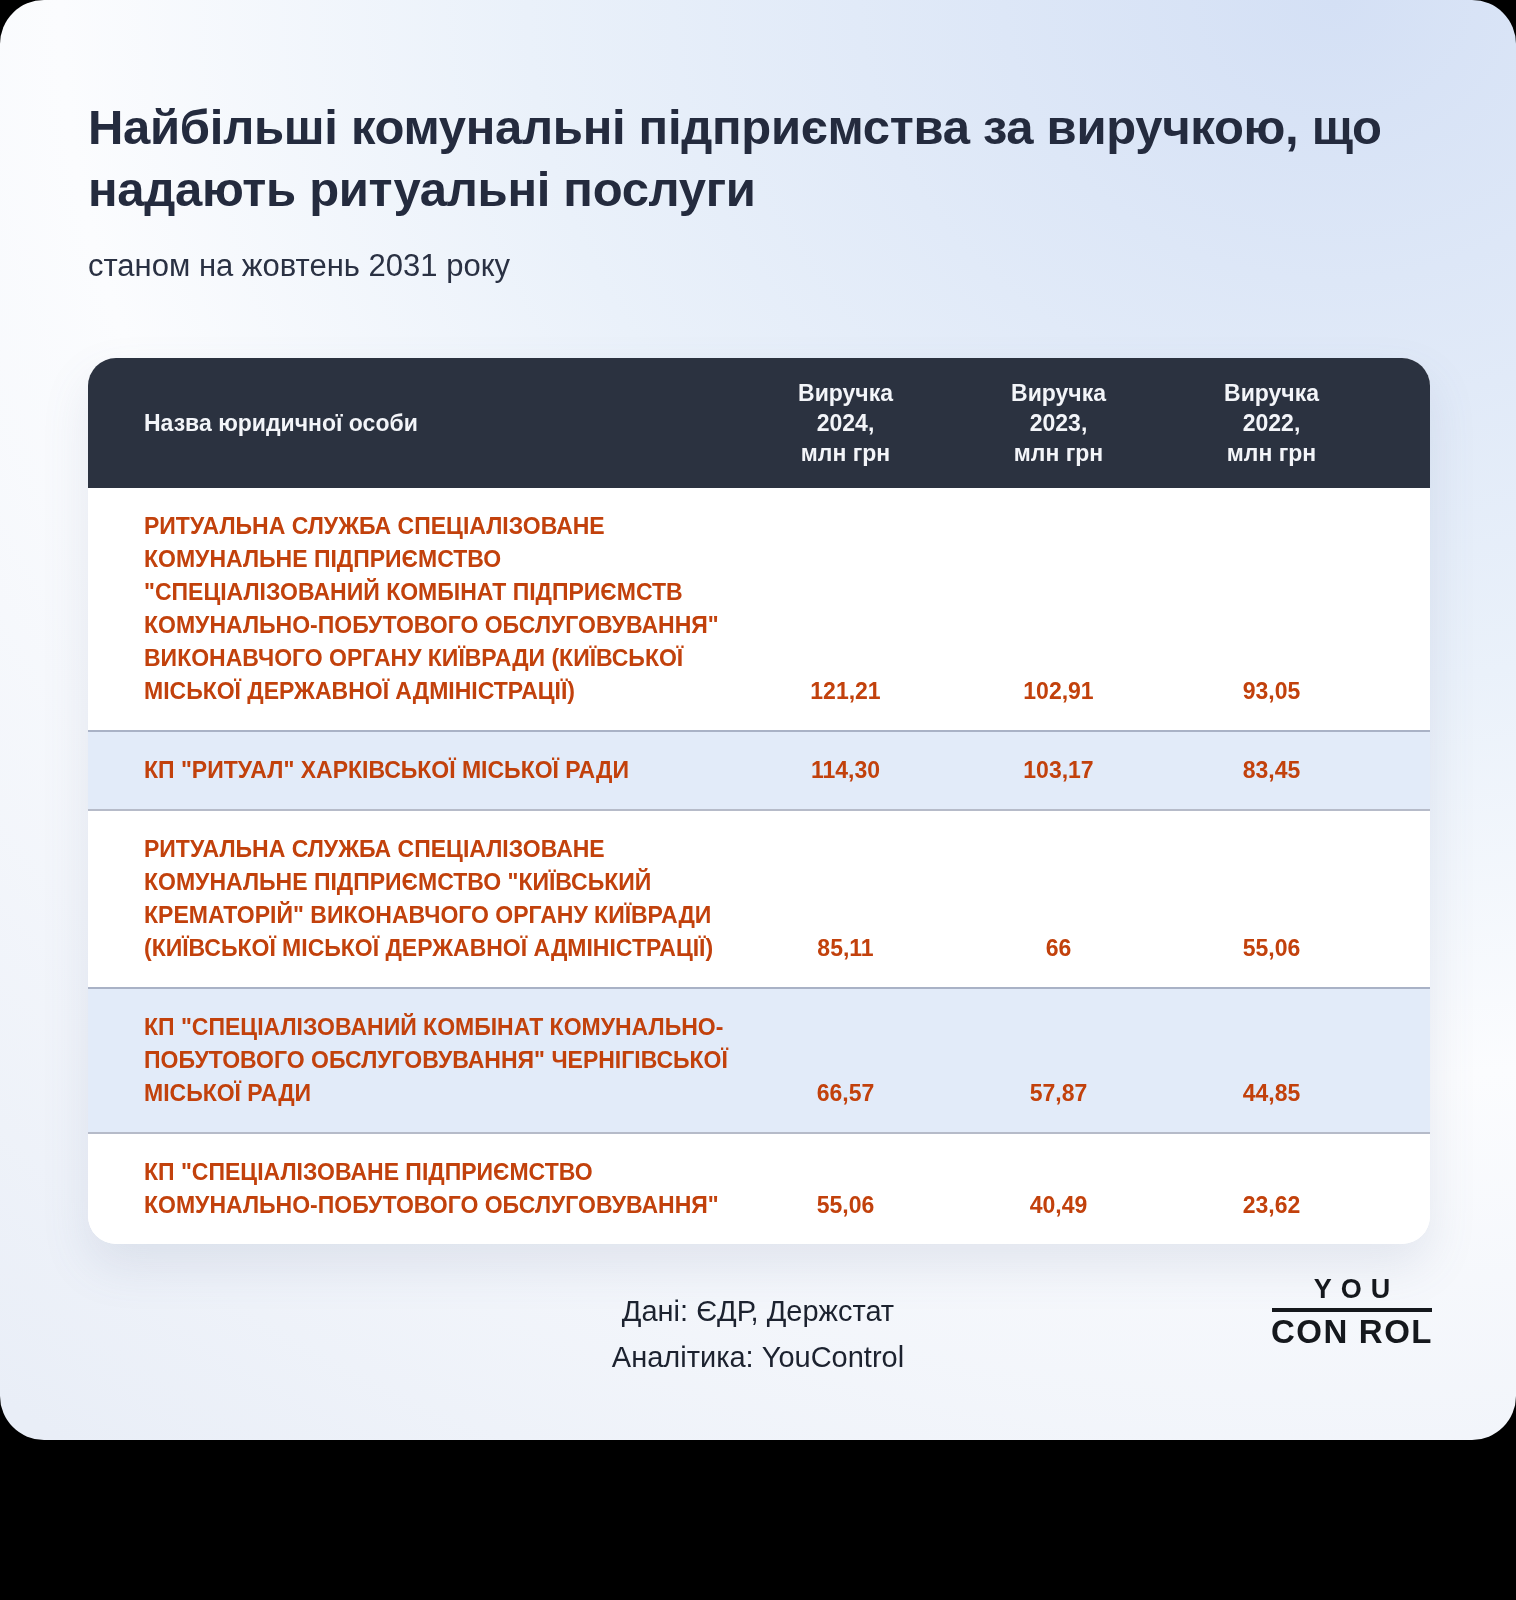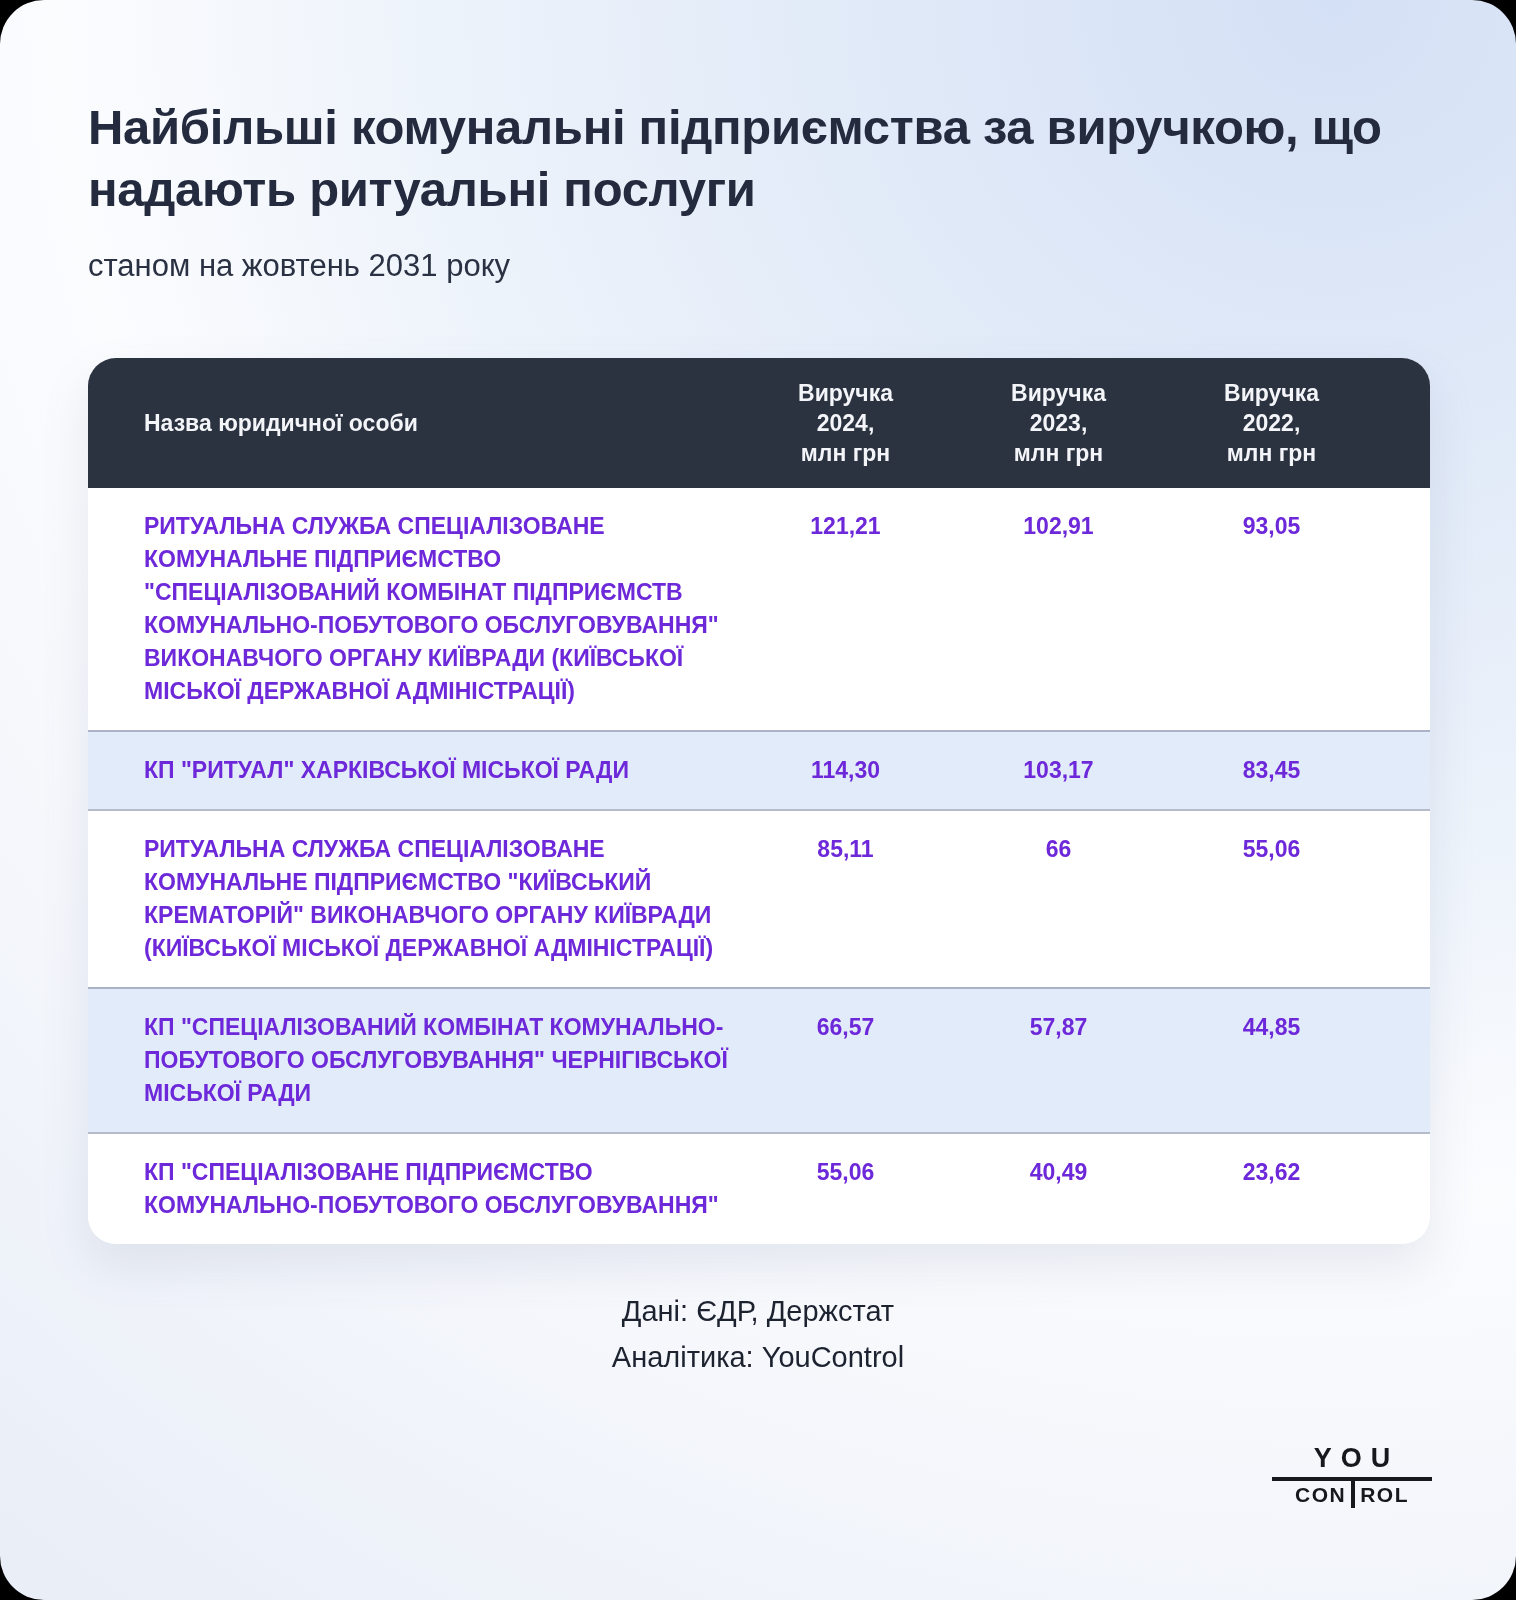--- a/index.html
+++ b/index.html
@@ -1,20 +1,20 @@
 <!DOCTYPE html>
 <html lang="uk"><head>
 <meta charset="utf-8">
 <style>
   * { margin:0; padding:0; box-sizing:border-box; }
   html,body { background:#000; }
   body { font-family:"Liberation Sans", sans-serif; }
 
   .canvas {
-    position:relative; width:1516px; height:1600px;
+    position:relative; width:1516px; height:1440px;
     border-radius:44px; overflow:hidden;
     background: radial-gradient(140% 125% at 88% 0%,
       #d4e0f5 0%, #eaf1fa 38%, #fbfcfe 60%, #e9eef7 100%);
   }
 
   .page-title {
     margin:96px 88px 0 88px; max-width:1335px;
     font-size:49px; line-height:1.27; font-weight:700;
     color:#242b3e; letter-spacing:-0.3px;
   }
@@ -32,43 +32,43 @@
   .t-header {
     display:flex; align-items:center;
     min-height:130px; padding:18px 52px 18px 0;
     background:#2b3240; color:#f3f5f9; font-size:23px;
   }
   .col-name  { flex:0 0 651px; padding-left:56px;font-weight:bold; }
   .col-val   { flex:0 0 213px; text-align:center;font-weight:bold; }
   .t-header .col-val span { display:block; line-height:30px; }
 
   .t-row {
-    display:flex; align-items:flex-start;
+    display:flex; align-items:flex-end;
     padding:22px 52px 22px 0;
-    font-size:23px; line-height:33px; color:#6d28d9;
+    font-size:23px; line-height:33px; color:#c2410c;
     background:#ffffff;
   }
   .t-row + .t-row { border-top:2px solid rgba(122,132,156,0.55); }
   .t-row.hl { background:#e2ebf9; }
   .t-row .col-val { font-size:23px; }
 
   .footer-notes {
     margin:44px 88px 0 88px;
     font-size:29px; line-height:46px; color:#1c222f;text-align:center;
   }
 
   .logo {
     position:absolute; right:84px; bottom:92px;
     width:160px; text-align:center; color:#15181d; font-weight:700;
   }
   .logo-you { font-size:27px; letter-spacing:9px; text-indent:9px; line-height:1; }
   .logo-bar { height:4px; background:#15181d; margin-top:5px; }
   .logo-ctrl {
     display:flex; justify-content:center; align-items:flex-start;
-    font-size:21px; line-height:1; letter-spacing:1.5px; margin-top:3px;
+    font-size:33px; line-height:1; letter-spacing:1.5px; margin-top:3px;
   }
   .logo-t { width:4px; height:31px; background:#15181d; margin:-7px 5px 0 5px; }
 </style>
 </head>
 <body>
 
 <div class="canvas">
 
   <h1 class="page-title">Найбільші комунальні підприємства за виручкою, що надають ритуальні послуги</h1>
   <div class="page-subtitle">станом на жовтень 2031 року</div>

